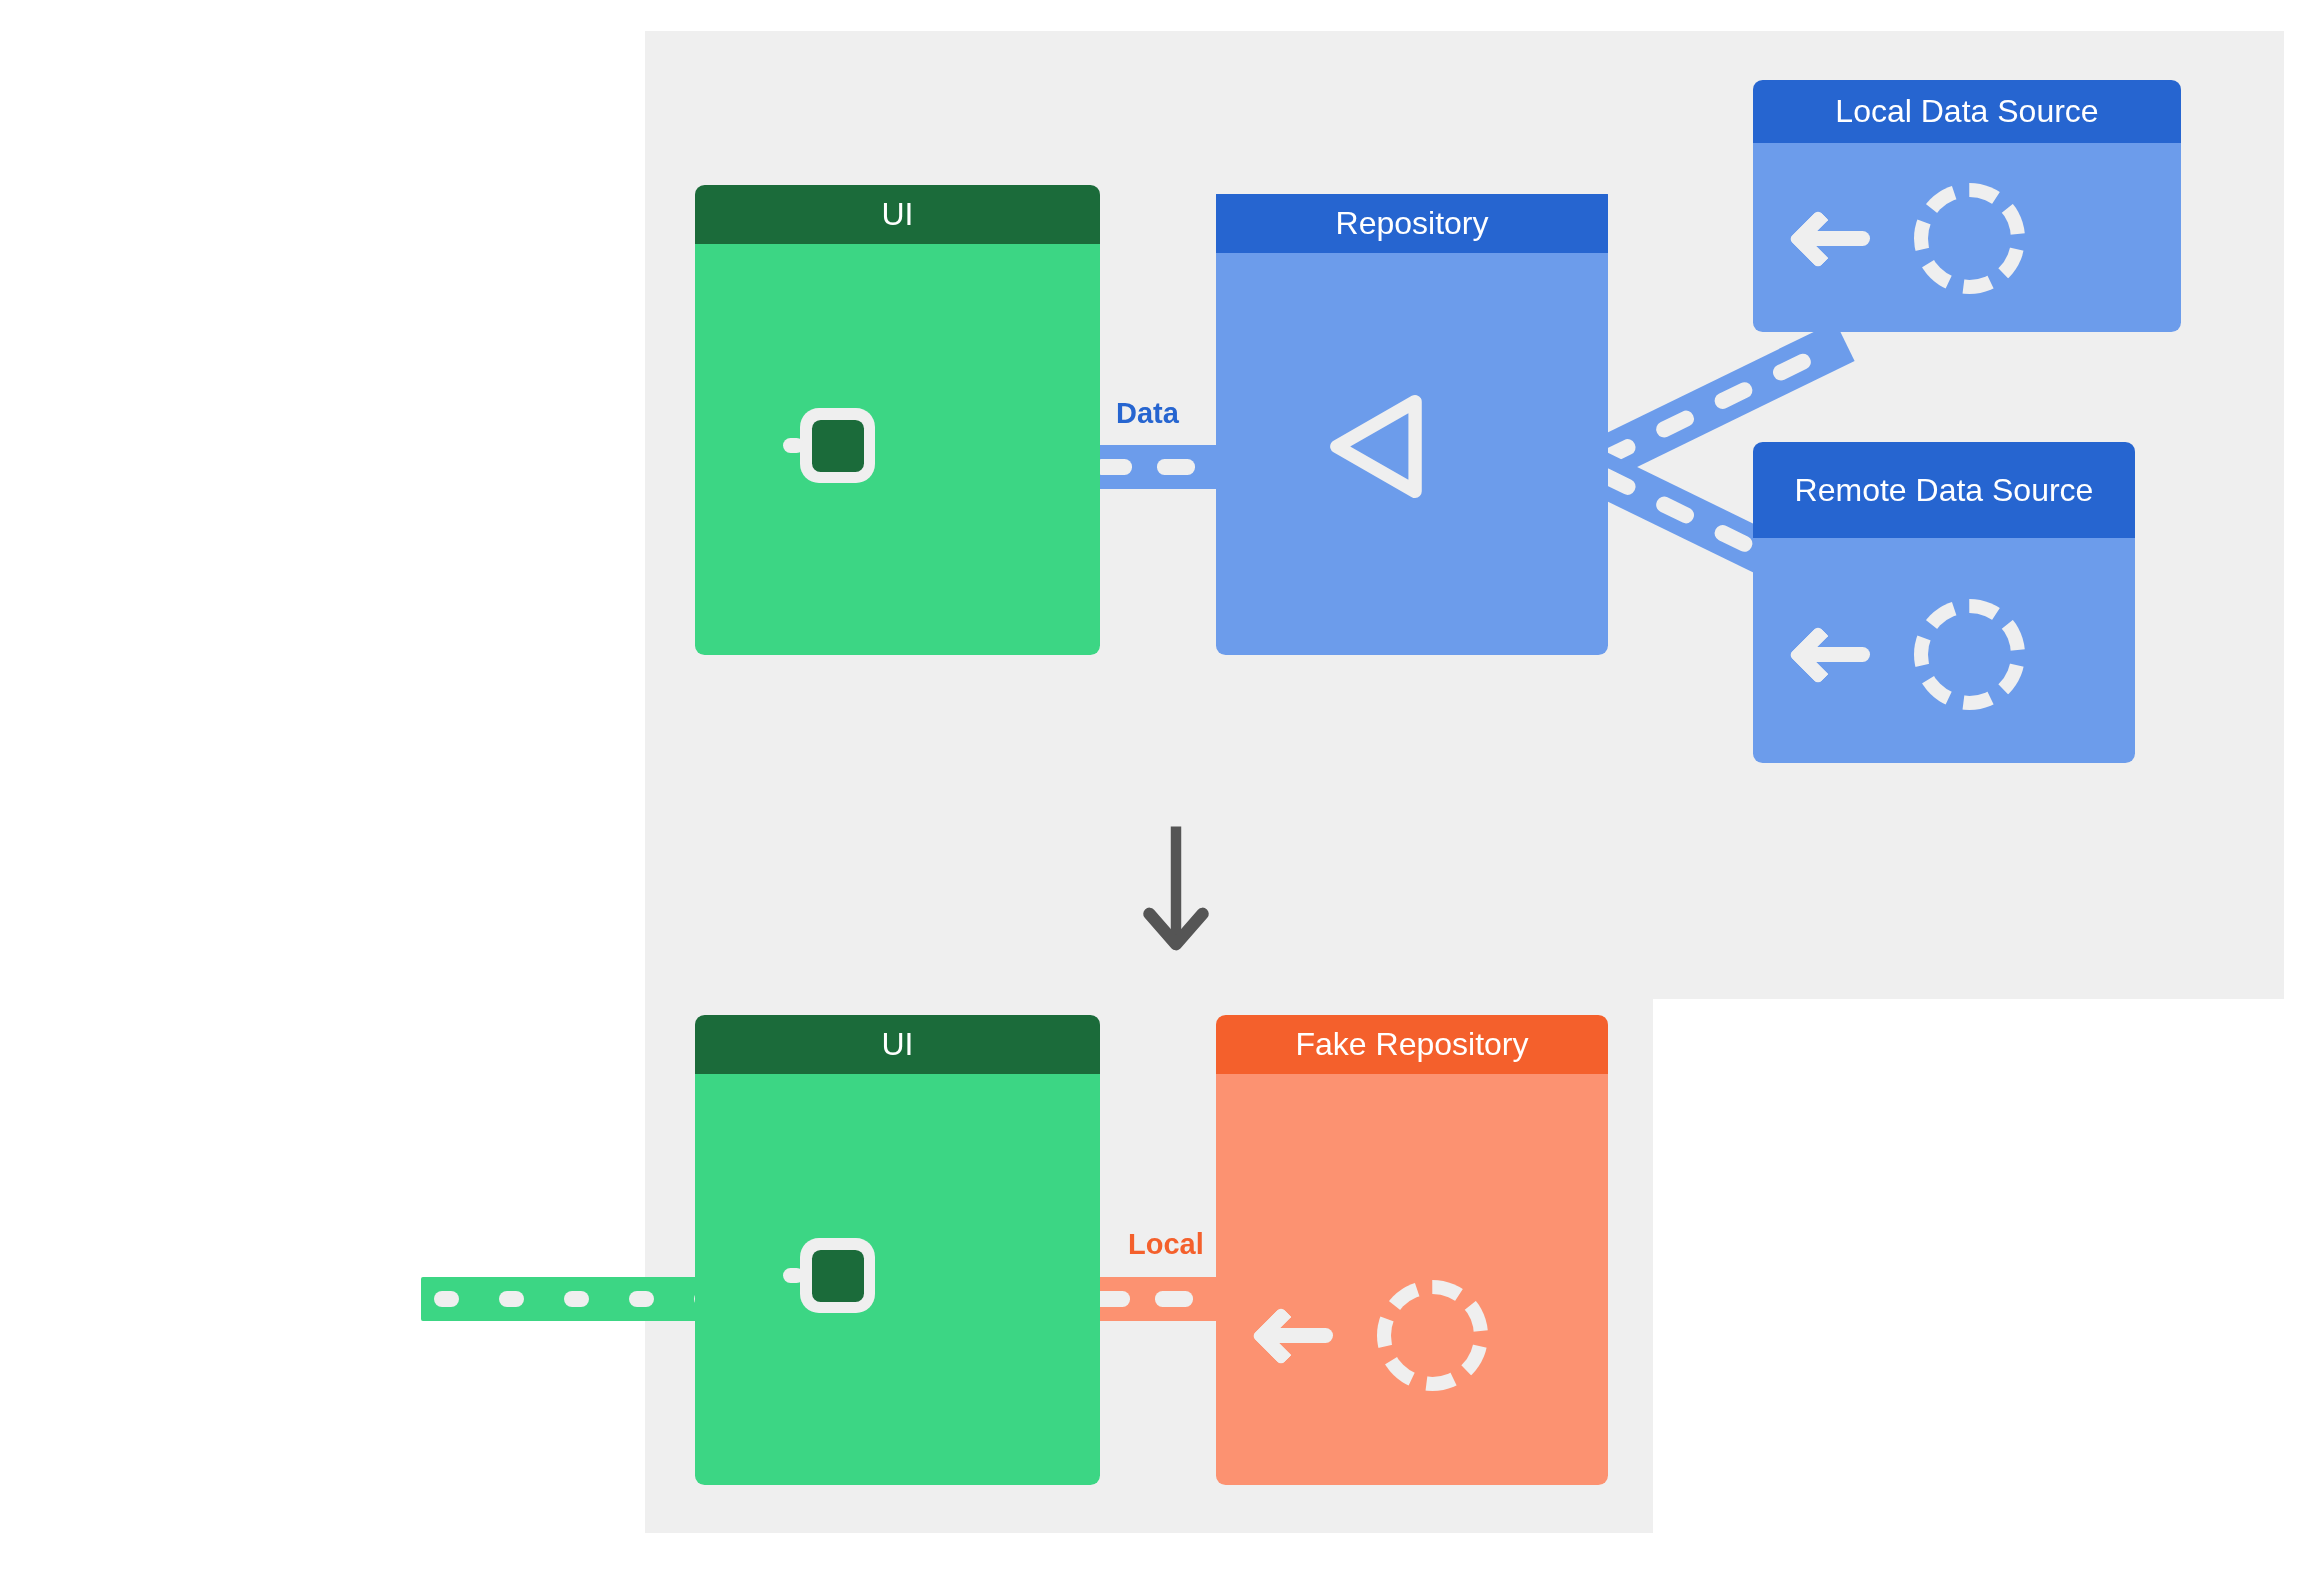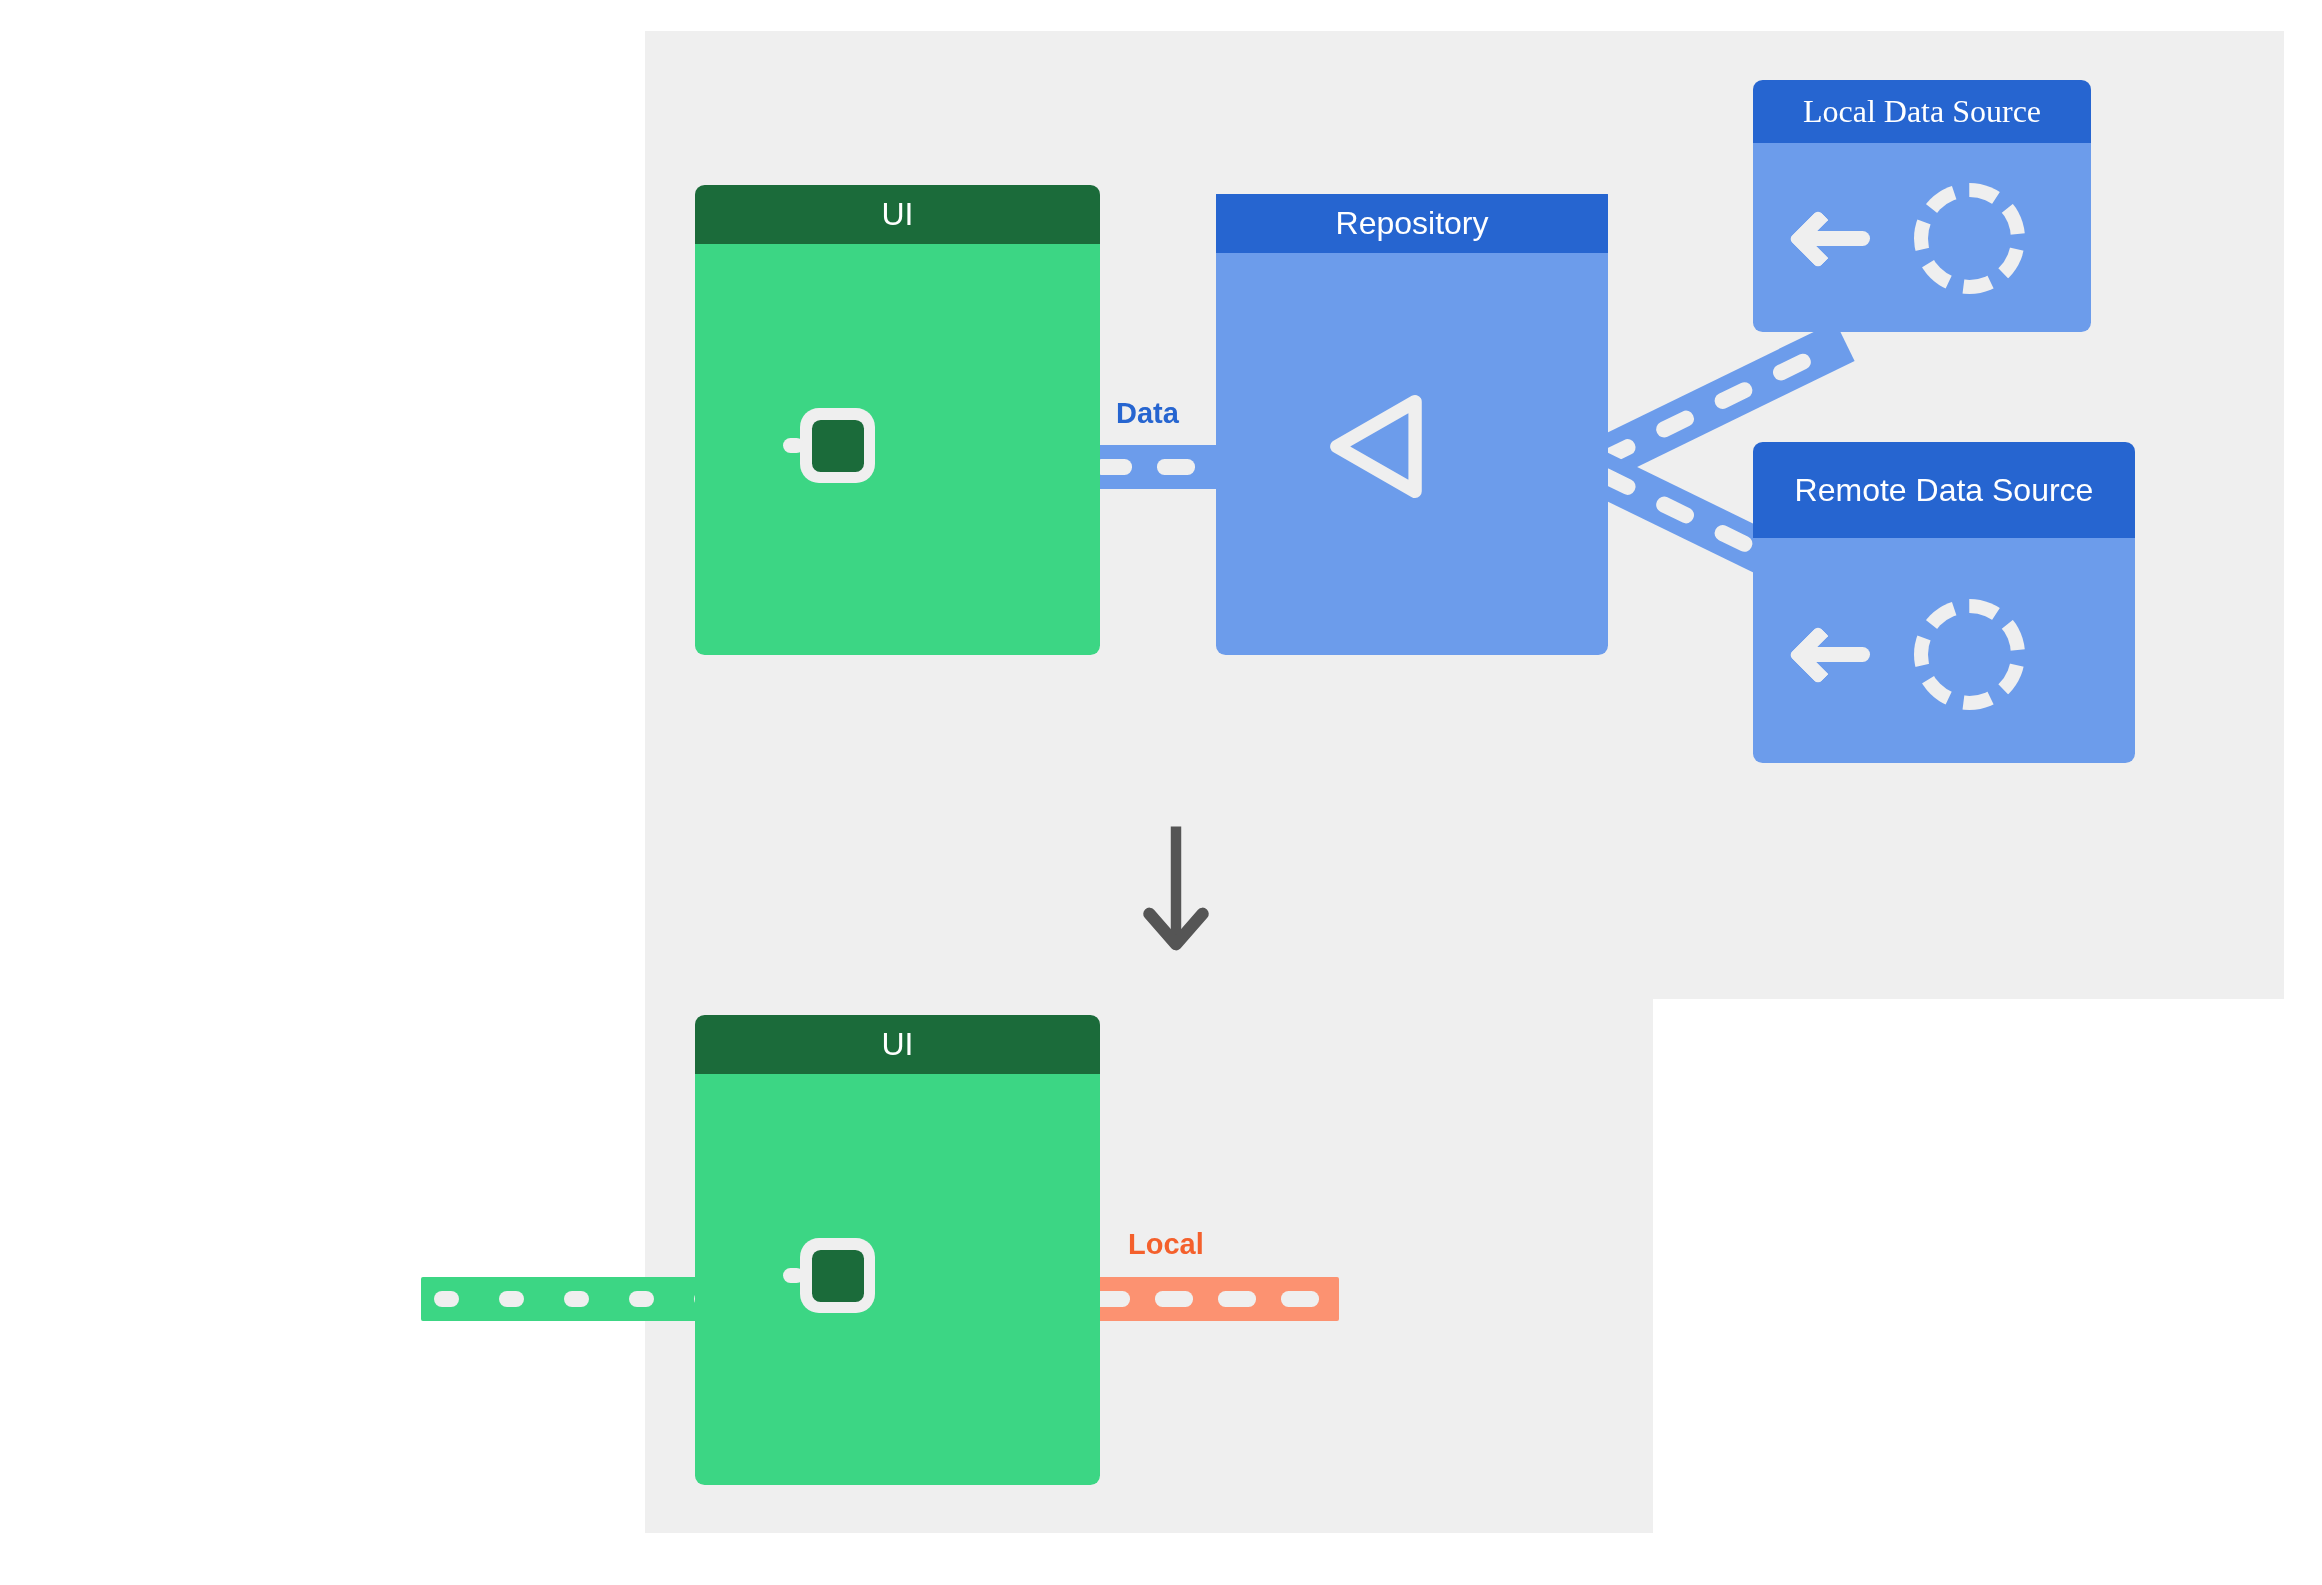--- a/index.html
+++ b/index.html
@@ -63,21 +63,21 @@
   .box-orange .box-header { background: #f4602c; height: 59px; }
   .box-orange .box-body   { background: #fc9271; }
 
   
   .box-gray .box-header { background: #808080; height: 59px; }
   .box-gray .box-body   { background: #aaaaaa; }
 
   
   #box-ui-prod        { left: 695px;  top: 185px; width: 405px; height: 470px; }
   #box-repository     { left: 1216px; top: 185px; width: 392px; height: 470px; }
-  #box-local-ds       { left: 1753px; top: 80px;  width: 338px; height: 252px; font-family: Liberation Serif, serif; }
+  #box-local-ds       { left: 1753px; top: 80px;  width: 428px; height: 252px; }
   #box-local-ds  .box-header { height: 63px; }
   #box-remote-ds      { left: 1753px; top: 442px; width: 382px; height: 321px; }
   #box-remote-ds .box-header { height: 96px; }
 
   
   #box-test           { left: 193px;  top: 1015px; width: 392px; height: 470px; }
   #box-ui-test        { left: 695px;  top: 1015px; width: 405px; height: 470px; }
   #box-fake-repo      { left: 1216px; top: 1015px; width: 392px; height: 470px; }
 
   
@@ -363,15 +363,22 @@
   <div class="box box-ui" id="box-ui-test">
     <div class="box-header">UI</div>
     <div class="box-body">
       <div class="port-square" style="left:105px; top:164px;">
         <i></i>
       </div>
       <div class="port-nub" style="left:88px; top:194px;"></div>
     </div>
   </div>
 
+  <div class="box box-orange" id="box-fake-repo">
+    <div class="box-header">Fake Repository</div>
+    <div class="box-body">
+      <div class="arrow-left" style="left:31px; top:233px;"></div>
+      <div class="dashed-circle" style="left:161px; top:206px;"></div>
+    </div>
+  </div>
 
 </div>
 
 
 </body></html>

